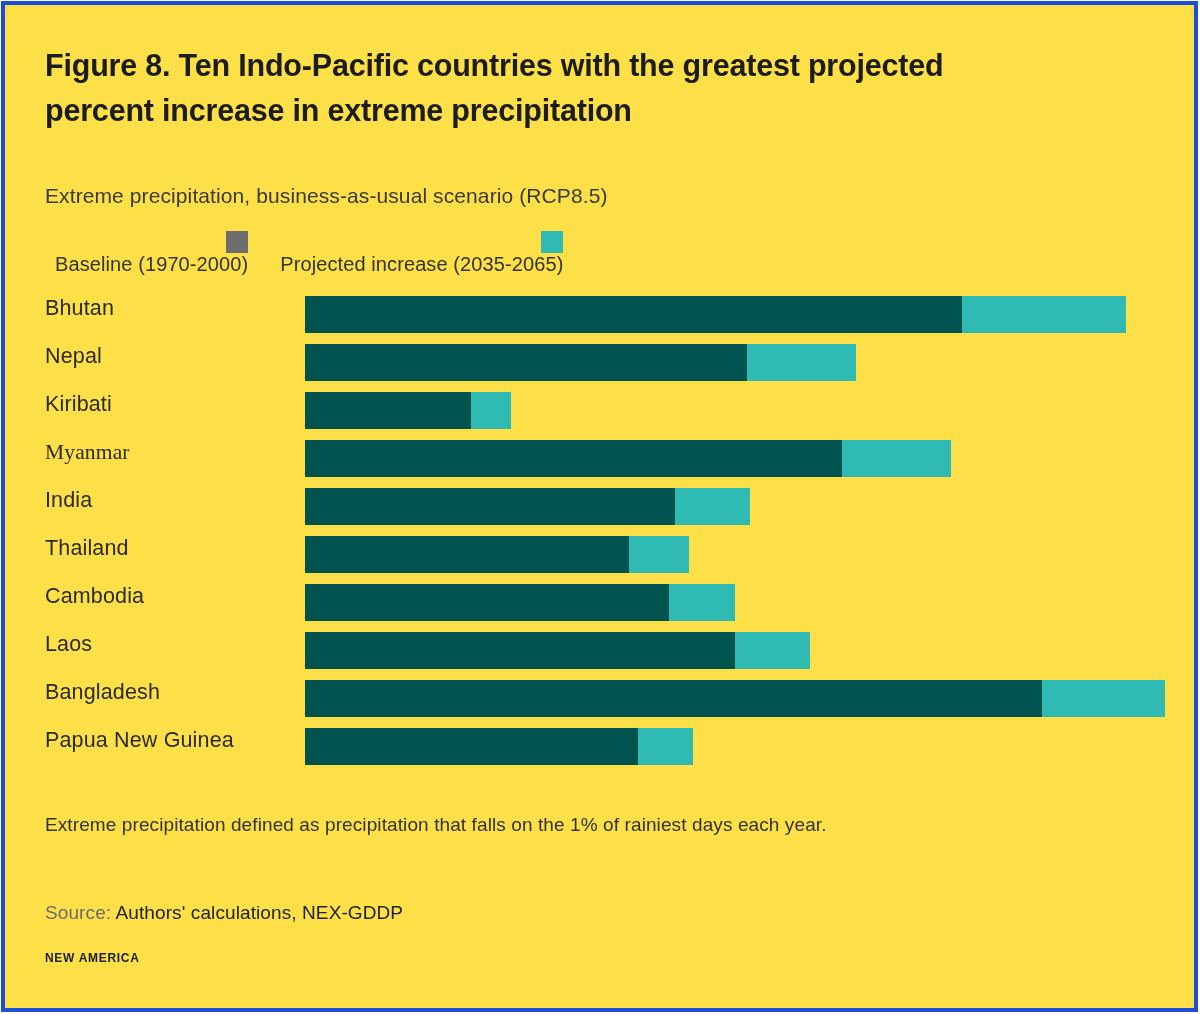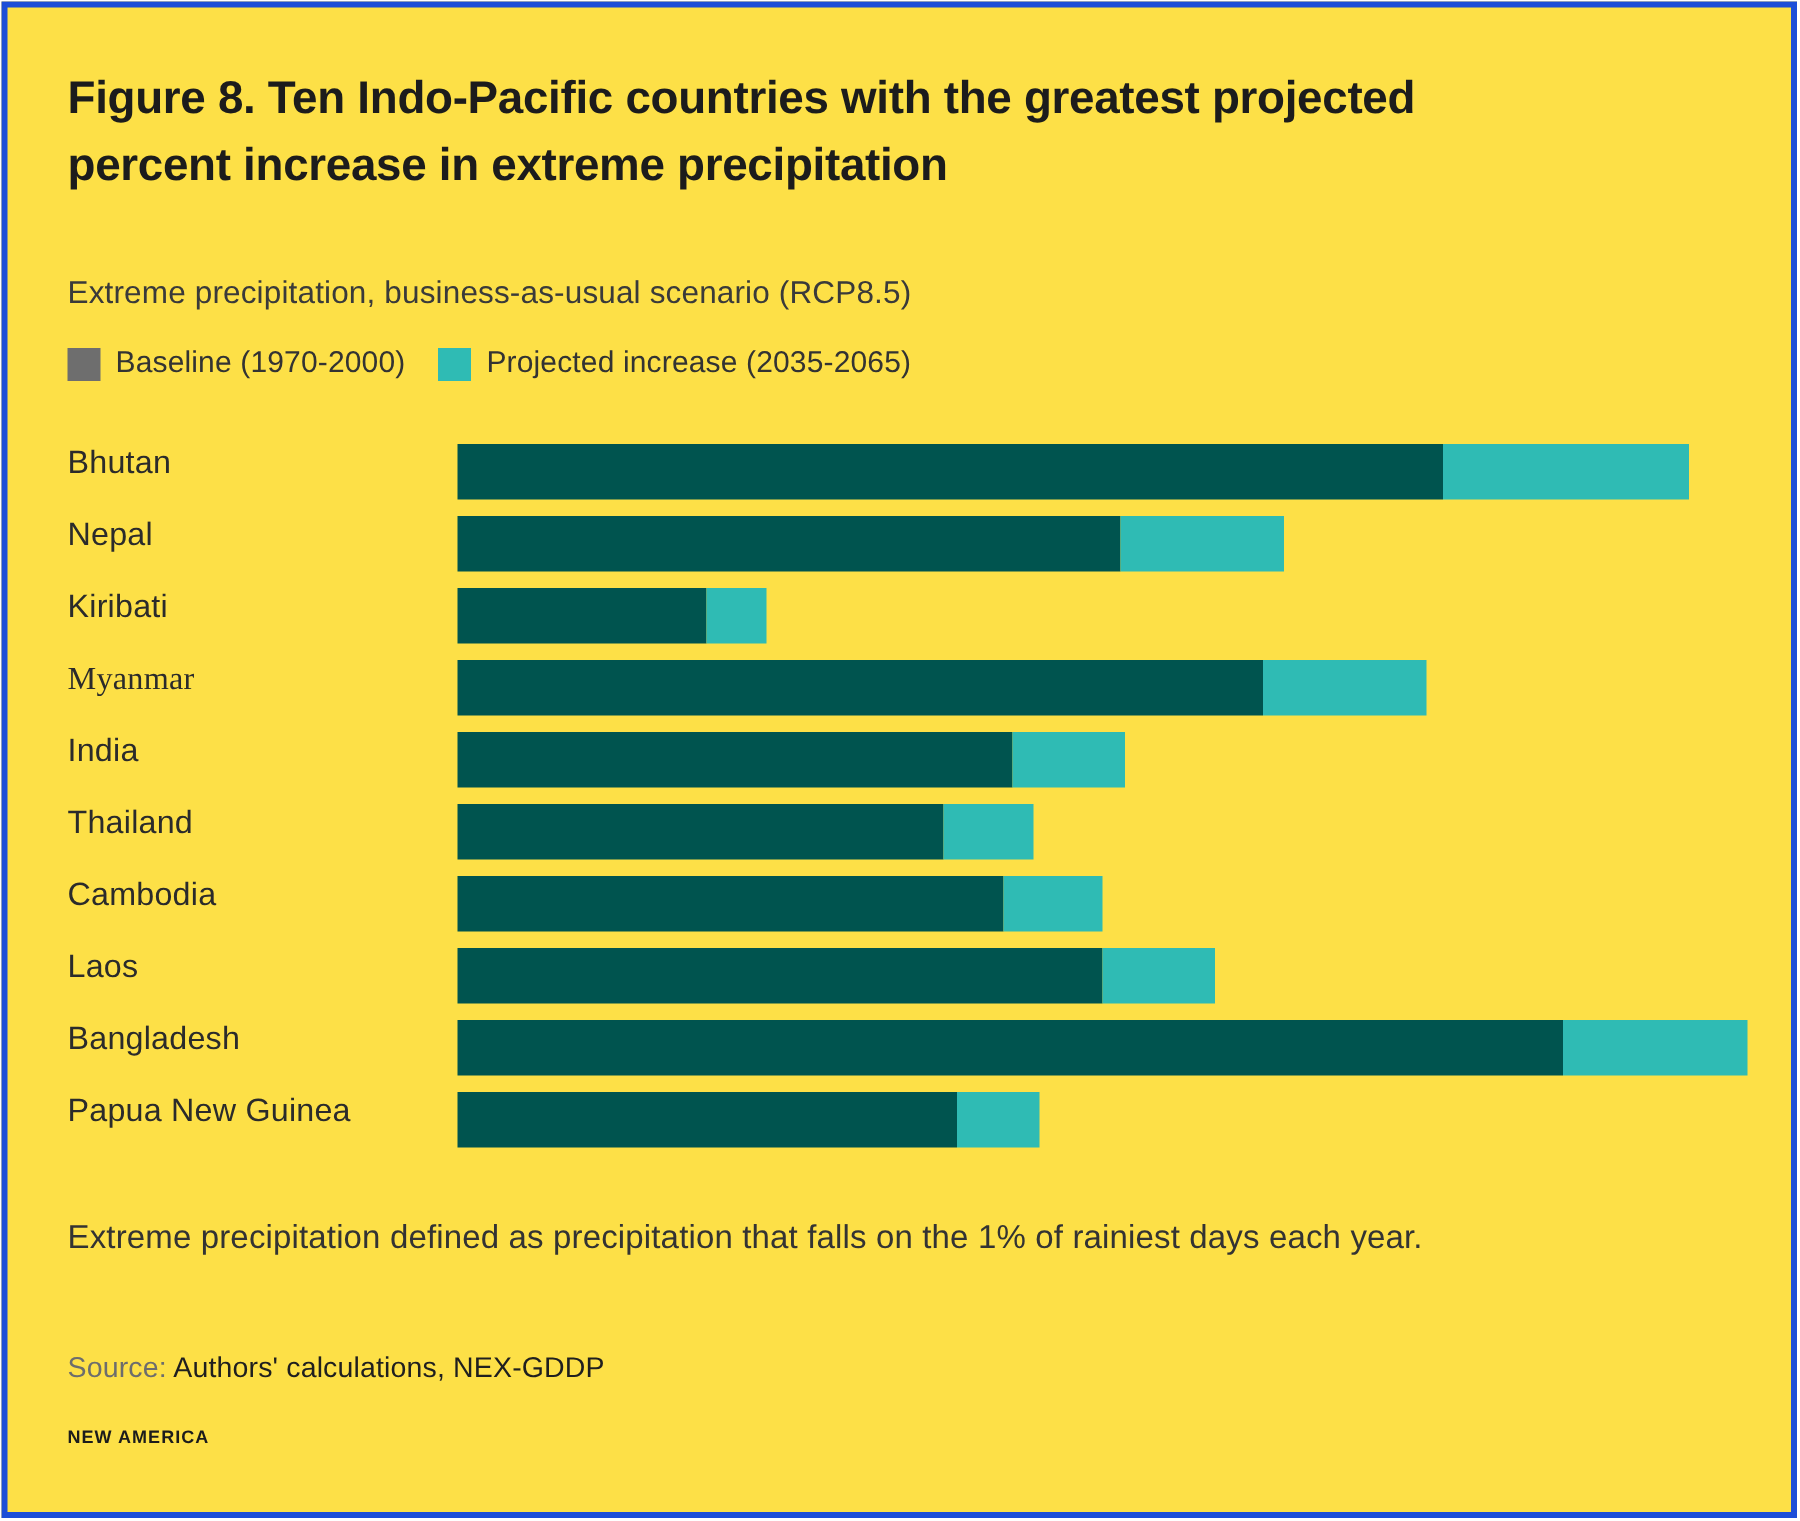--- a/index.html
+++ b/index.html
@@ -22,21 +22,21 @@
     color:#1c1c1c;letter-spacing:-0.2px;
   }
   .subtitle{
     position:absolute;left:40px;top:150px;
     font-size:21px;color:#3a3a3a;letter-spacing:0.1px;margin-top:29px;
   }
   .legend{
     position:absolute;left:40px;top:226px;
     display:flex;align-items:center;
   }
-  .legend-item{display:flex;align-items:center;}
+  .legend-item{display:flex;align-items:flex-end;flex-direction:column;}
   .legend-item + .legend-item{margin-left:22px;}
   .swatch{width:22px;height:22px;display:inline-block;}
   .legend-label{
     font-size:20px;color:#333;margin-left:10px;letter-spacing:0.1px;
   }
   .plot{
     position:absolute;left:0;top:285px;width:1197px;height:485px;
   }
   .row{
     position:absolute;left:0;width:1197px;height:48px;
@@ -47,21 +47,21 @@
     font-size:21.5px;color:#2b2b2b;letter-spacing:0.15px;
     white-space:nowrap;
   }
   .bar-wrap{
     position:absolute;left:300px;top:6px;height:37px;
     display:flex;
   }
   .seg{height:37px;}
   .footnote{
     position:absolute;left:40px;top:803px;width:1125px;
-    font-size:22px;color:#333;line-height:34px;letter-spacing:0.1px;
+    font-size:19px;color:#333;line-height:34px;letter-spacing:0.1px;
   }
   .source{
     position:absolute;left:40px;top:897px;
     font-size:19px;letter-spacing:0.1px;
   }
   .source-label{color:#6d6d6d;}
   .source-value{color:#1f1f1f;}
   .brand{
     position:absolute;left:40px;top:946px;
     font-size:12px;font-weight:bold;color:#1c1c1c;letter-spacing:0.7px;

